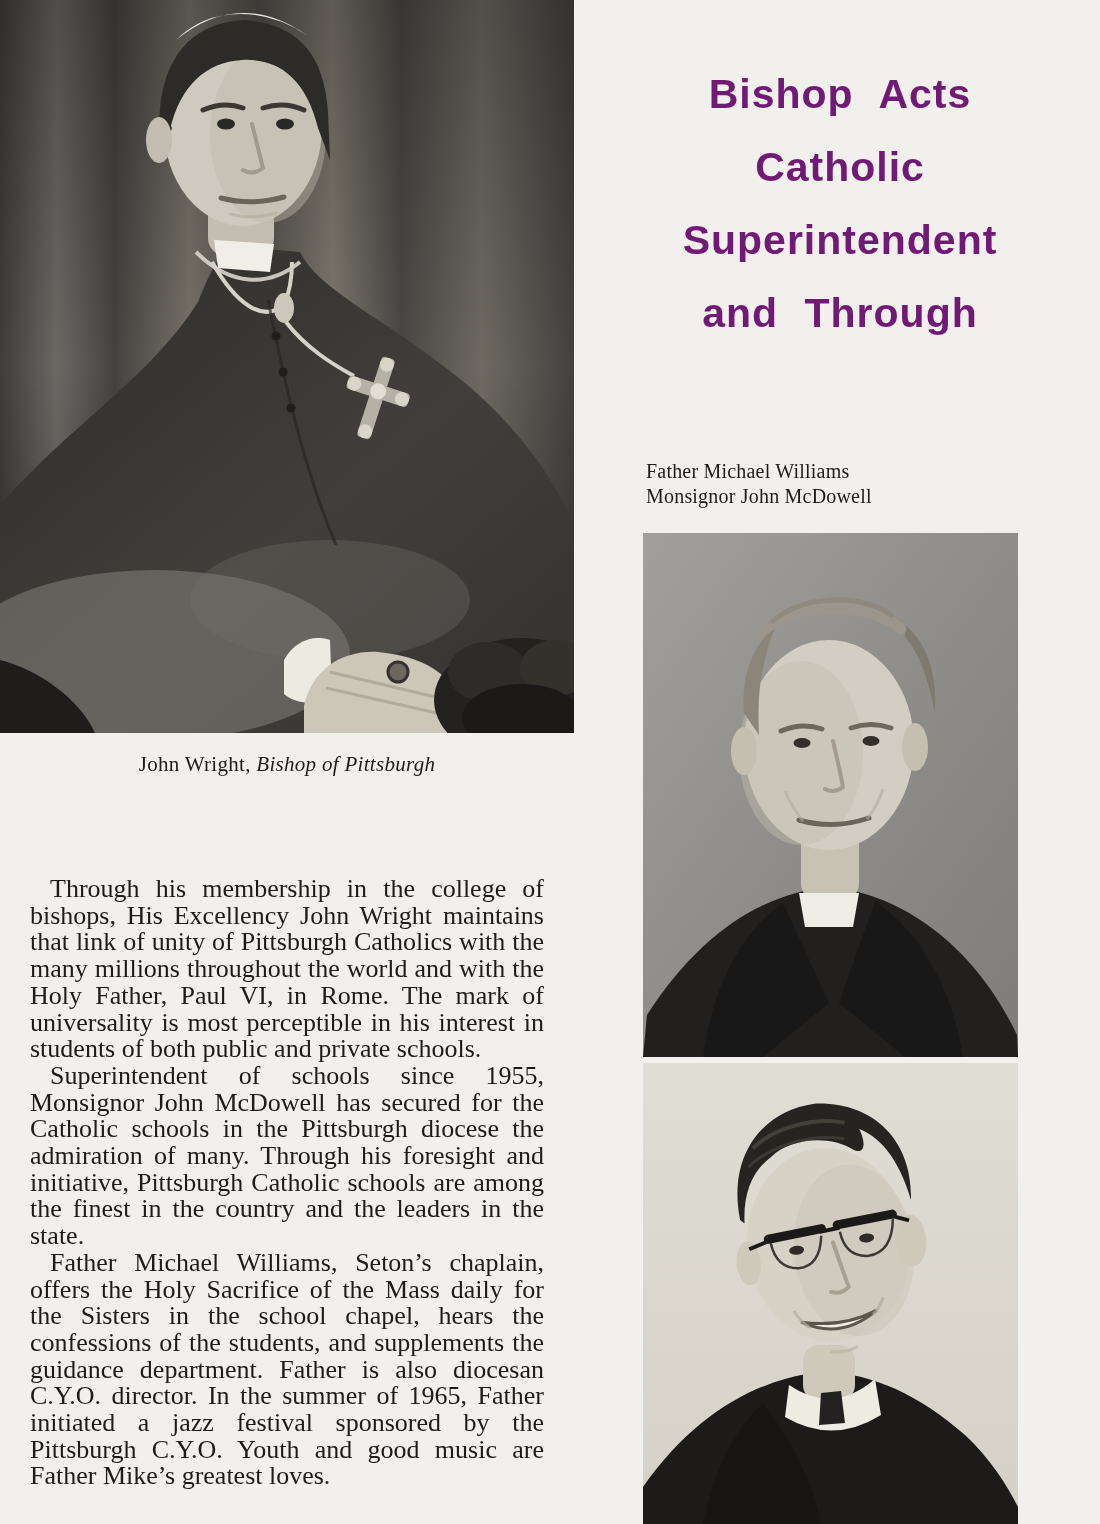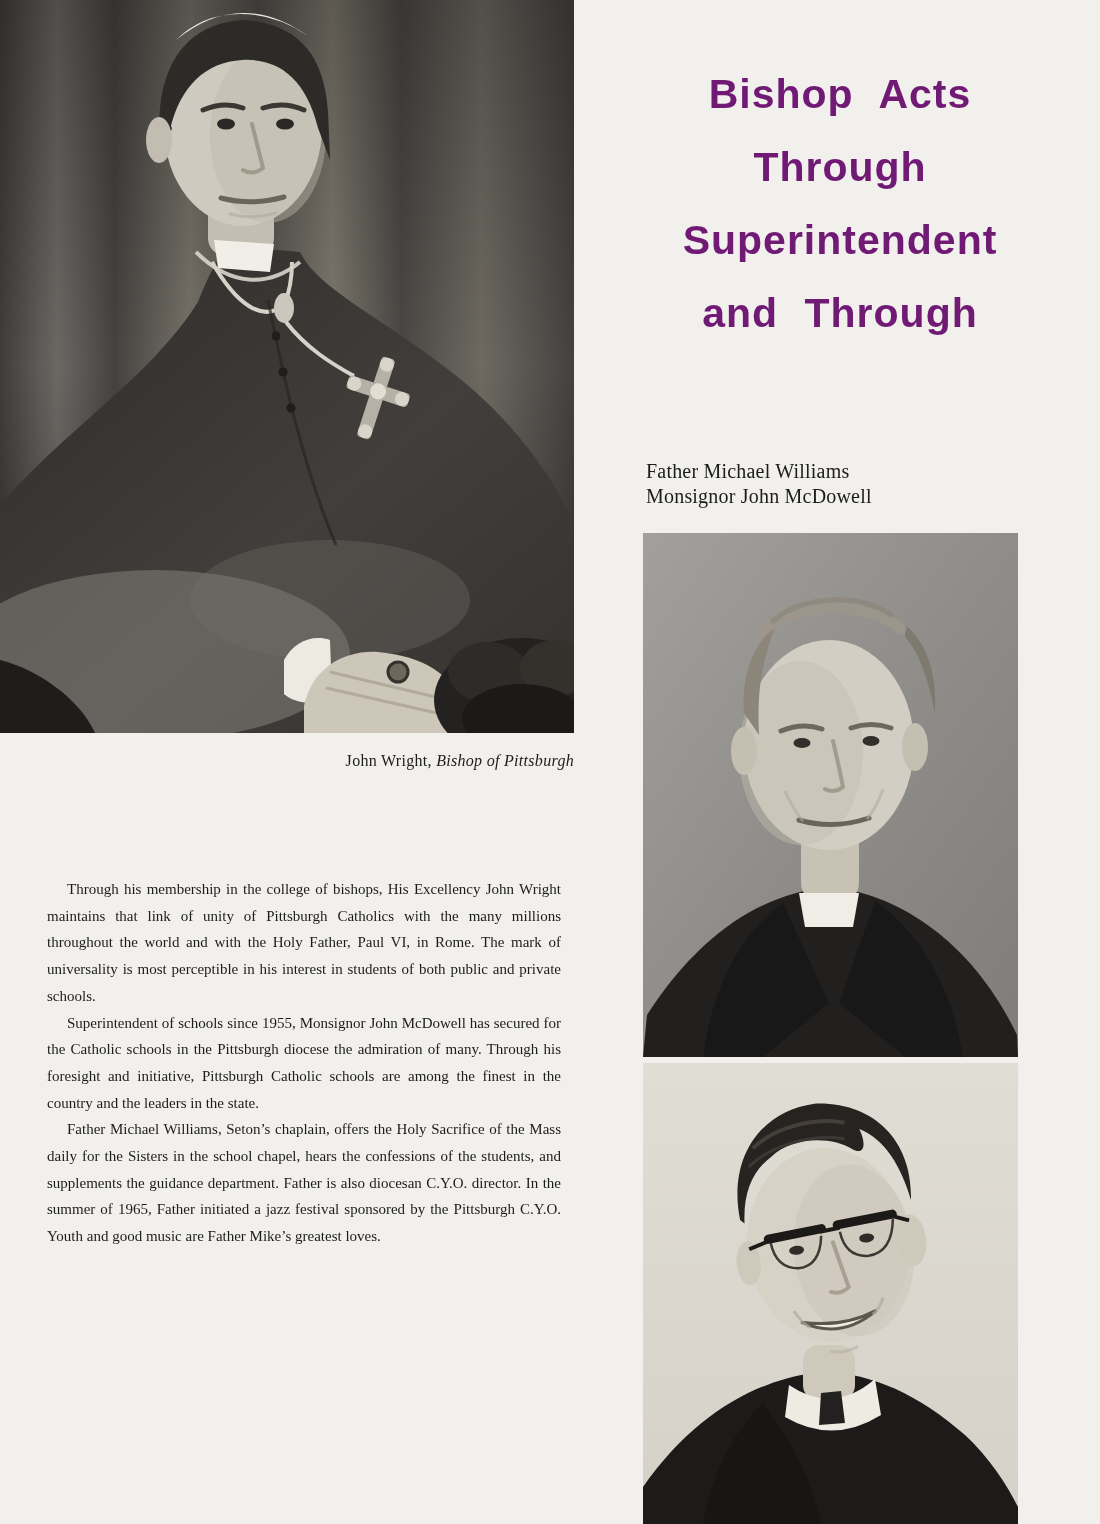--- a/index.html
+++ b/index.html
@@ -13,21 +13,21 @@
   }
   figure{margin:0;padding:0;}
   .photo{position:absolute;overflow:hidden;background:#777;}
   .photo svg{display:block;width:100%;height:100%;}
   .photo-wright{left:0;top:0;width:574px;height:733px;}
   .photo-mcdowell{left:643px;top:533px;width:375px;height:524px;}
   .photo-williams{left:643px;top:1063px;width:375px;height:461px;}
 
   .caption-left{
     position:absolute;left:0;top:752px;width:574px;
-    text-align:right;font-size:16px;letter-spacing:0.3px;
+    text-align:center;font-size:21px;letter-spacing:0.3px;
   }
   .caption-left .title{font-style:italic;}
 
   .headline{
     position:absolute;left:600px;top:58px;width:480px;
     text-align:center;
     font-family:"Liberation Sans", sans-serif;
     font-weight:bold;
     font-size:41px;
     line-height:73px;
@@ -35,22 +35,22 @@
     word-spacing:14px;
     color:#701a75;
   }
 
   .caption-right{
     position:absolute;left:646px;top:459px;width:420px;
     font-size:20px;line-height:25px;letter-spacing:0.2px;
   }
 
   .article{
-    position:absolute;left:47px;top:876px;width:514px;
-    font-size:15px;line-height:26.7px;
+    position:absolute;left:30px;top:876px;width:514px;
+    font-size:26px;line-height:26.7px;
     text-align:justify;
   }
   .article p{margin:0;text-indent:20px;}
 </style>
 </head>
 <body>
 
 <div class="page">
 
   <figure class="photo photo-wright">
@@ -152,21 +152,21 @@
     </svg>
   </figure>
 
   <div class="caption-left">
     <span>John Wright,</span>
     <span class="title">Bishop of Pittsburgh</span>
   </div>
 
   <div class="headline">
     <div>Bishop Acts</div>
-    <div>Through Superintendent</div>
+    <div>Catholic Superintendent</div>
     <div>and Through</div>
   </div>
 
   <div class="caption-right">
     <div>Father Michael Williams</div>
     <div>Monsignor John McDowell</div>
   </div>
 
   <figure class="photo photo-mcdowell">
     <svg viewBox="0 0 375 524" preserveAspectRatio="none">

